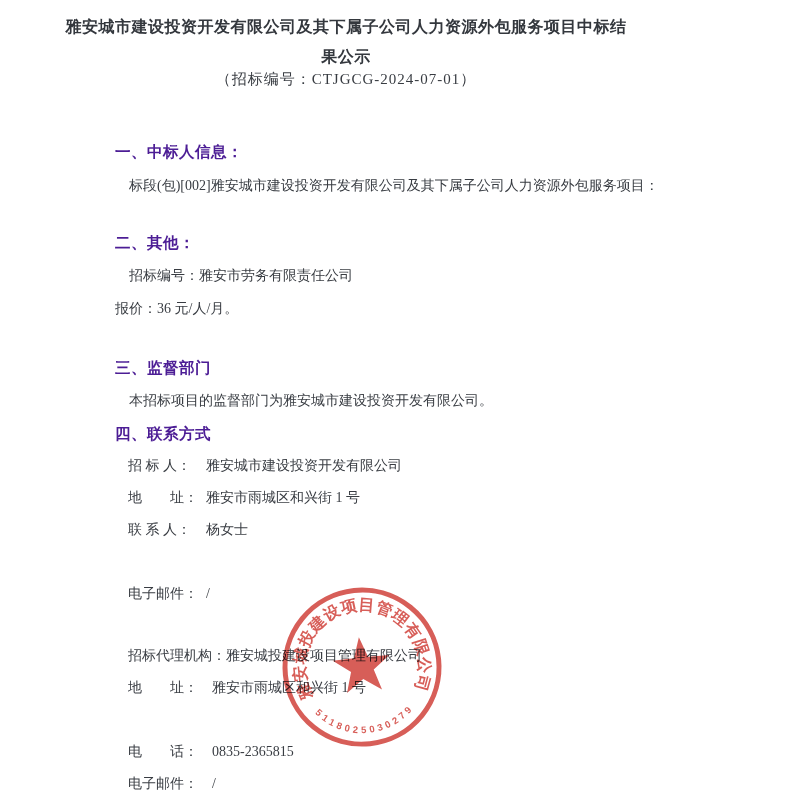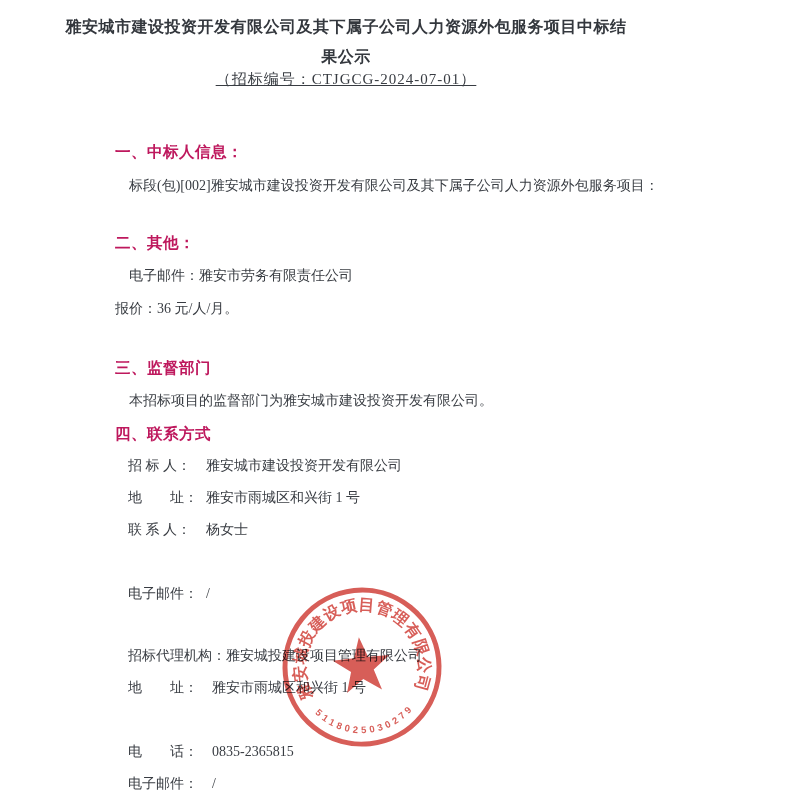--- a/index.html
+++ b/index.html
@@ -11,24 +11,24 @@
     color:#383c42;
     overflow:hidden;
   }
   .title{
     position:absolute;top:12px;left:0;right:0;
     text-align:center;font-weight:bold;font-size:16px;line-height:30px;
     color:#33373d;letter-spacing:.5px;
   }
   .tender-no{
     position:absolute;top:70px;left:0;right:0;
-    text-align:center;font-size:15px;letter-spacing:1px;text-decoration:underline;
+    text-align:center;font-size:15px;letter-spacing:1px;
   }
   .line{position:absolute;font-size:14px;white-space:nowrap;line-height:20px;}
-  .heading{font-weight:bold;font-size:15.5px;color:#be185d;letter-spacing:.5px;text-align:center;}
+  .heading{font-weight:bold;font-size:15.5px;color:#4c1d95;letter-spacing:.5px;text-align:center;}
   .lbl{display:inline-block;min-width:78px;}
   .lbl-wide{display:inline-block;}
   .val2{margin-left:6px;}
   .stamp{
     position:absolute;left:280px;top:583px;width:166px;height:168px;
     transform:rotate(-6deg);
     opacity:.82;
     mix-blend-mode:multiply;
     pointer-events:none;
   }
@@ -49,21 +49,21 @@
     <div>雅安城市建设投资开发有限公司及其下属子公司人力资源外包服务项目中标结</div>
     <div>果公示</div>
   </div>
 
   <div class="tender-no">（招标编号：CTJGCG-2024-07-01）</div>
 
   <div class="line heading" style="top:142px;left:115px">一、中标人信息：</div>
   <div class="line" style="top:176px;left:129px">标段(包)[002]雅安城市建设投资开发有限公司及其下属子公司人力资源外包服务项目：</div>
 
   <div class="line heading" style="top:233px;left:115px">二、其他：</div>
-  <div class="line" style="top:266px;left:129px">电子邮件：雅安市劳务有限责任公司</div>
+  <div class="line" style="top:266px;left:129px">招标编号：雅安市劳务有限责任公司</div>
   <div class="line" style="top:299px;left:115px">报价：36 元/人/月。</div>
 
   <div class="line heading" style="top:358px;left:115px">三、监督部门</div>
   <div class="line" style="top:391px;left:129px">本招标项目的监督部门为雅安城市建设投资开发有限公司。</div>
 
   <div class="line heading" style="top:424px;left:115px">四、联系方式</div>
 
   <div class="line" style="top:456px;left:128px">
     <span class="lbl">招 标 人：</span><span>雅安城市建设投资开发有限公司</span>
   </div>

